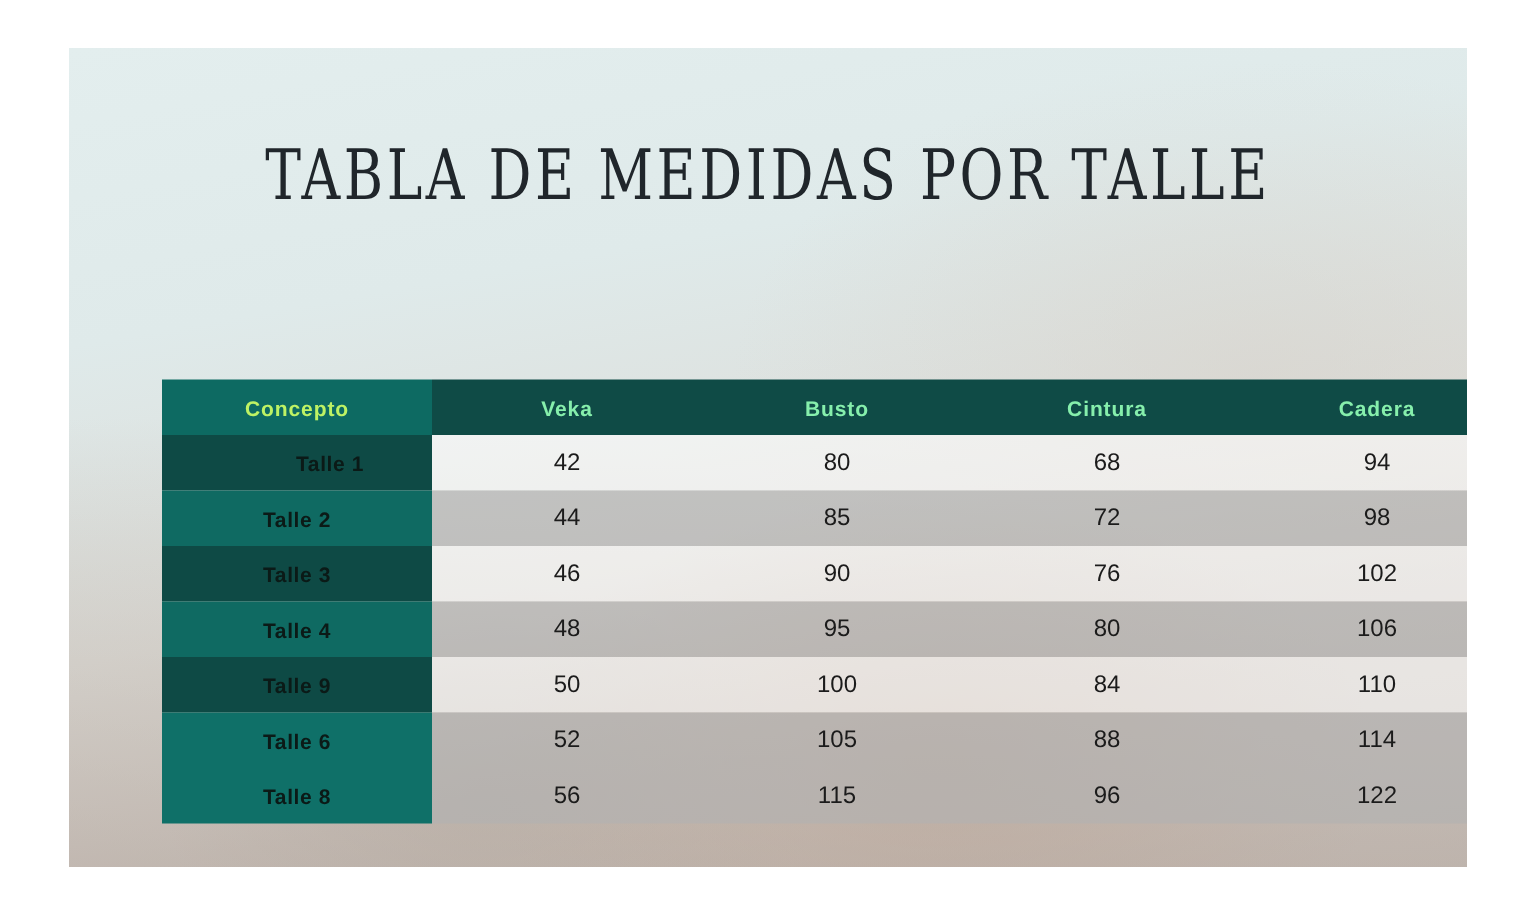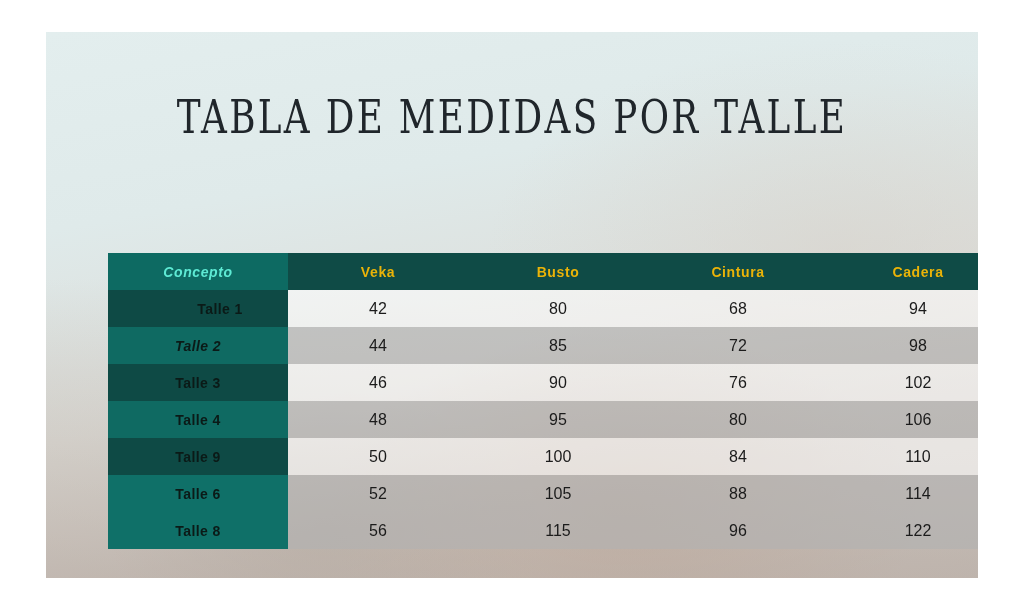--- a/index.html
+++ b/index.html
@@ -77,40 +77,39 @@
     height: 37px;
     padding: 0;
     text-align: center;
     vertical-align: middle;
     border: none;
   }
 
   
   thead th {
     background: #0f4b46;
-    color: #eab308;
+    color: #86efac;
     font-weight: bold;
     font-size: 14px;
     letter-spacing: 0.6px;
   }
   thead th.concepto {
     background: #0d6a62;
-    color: #5eead4;
-    font-style: italic;
+    color: #bef264;
   }
 
   
   td.talle {
     color: #0b1a17;
     font-weight: bold;
     font-size: 14px;
     letter-spacing: 0.4px;
   }
   tr.r1 td.talle { background: #0e4a45; padding-left: 44px; }
-  tr.r2 td.talle { background: #0f6a62; font-style: italic; }
+  tr.r2 td.talle { background: #0f6a62; }
   tr.r3 td.talle { background: #0e4a45; }
   tr.r4 td.talle { background: #0f6a62; }
   tr.r5 td.talle { background: #0e4a45; }
   tr.r6 td.talle { background: #0f7068; }
   tr.r7 td.talle { background: #0f7068; }
   tr.r8 td.talle { background: #0f7068; }
 
   
   td.val {
     color: #1b1b1b;

